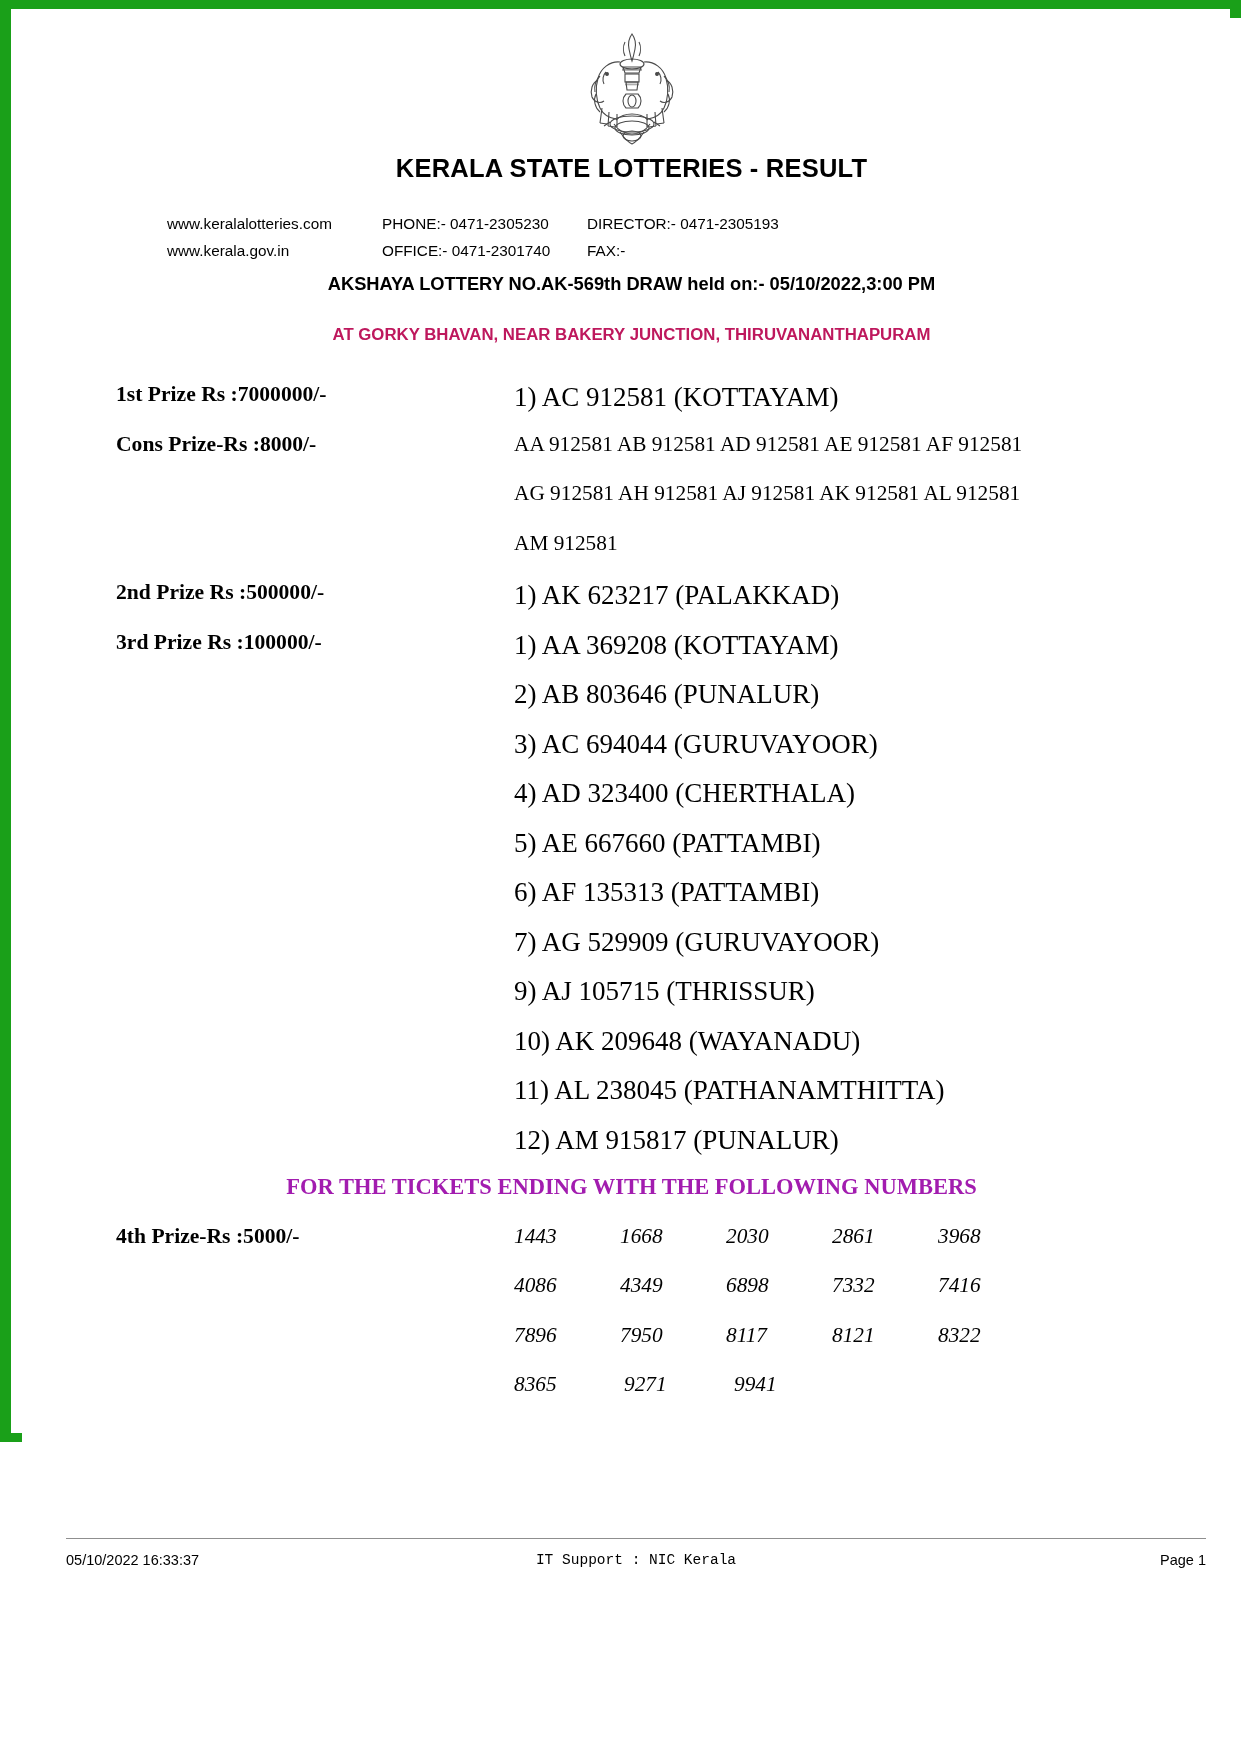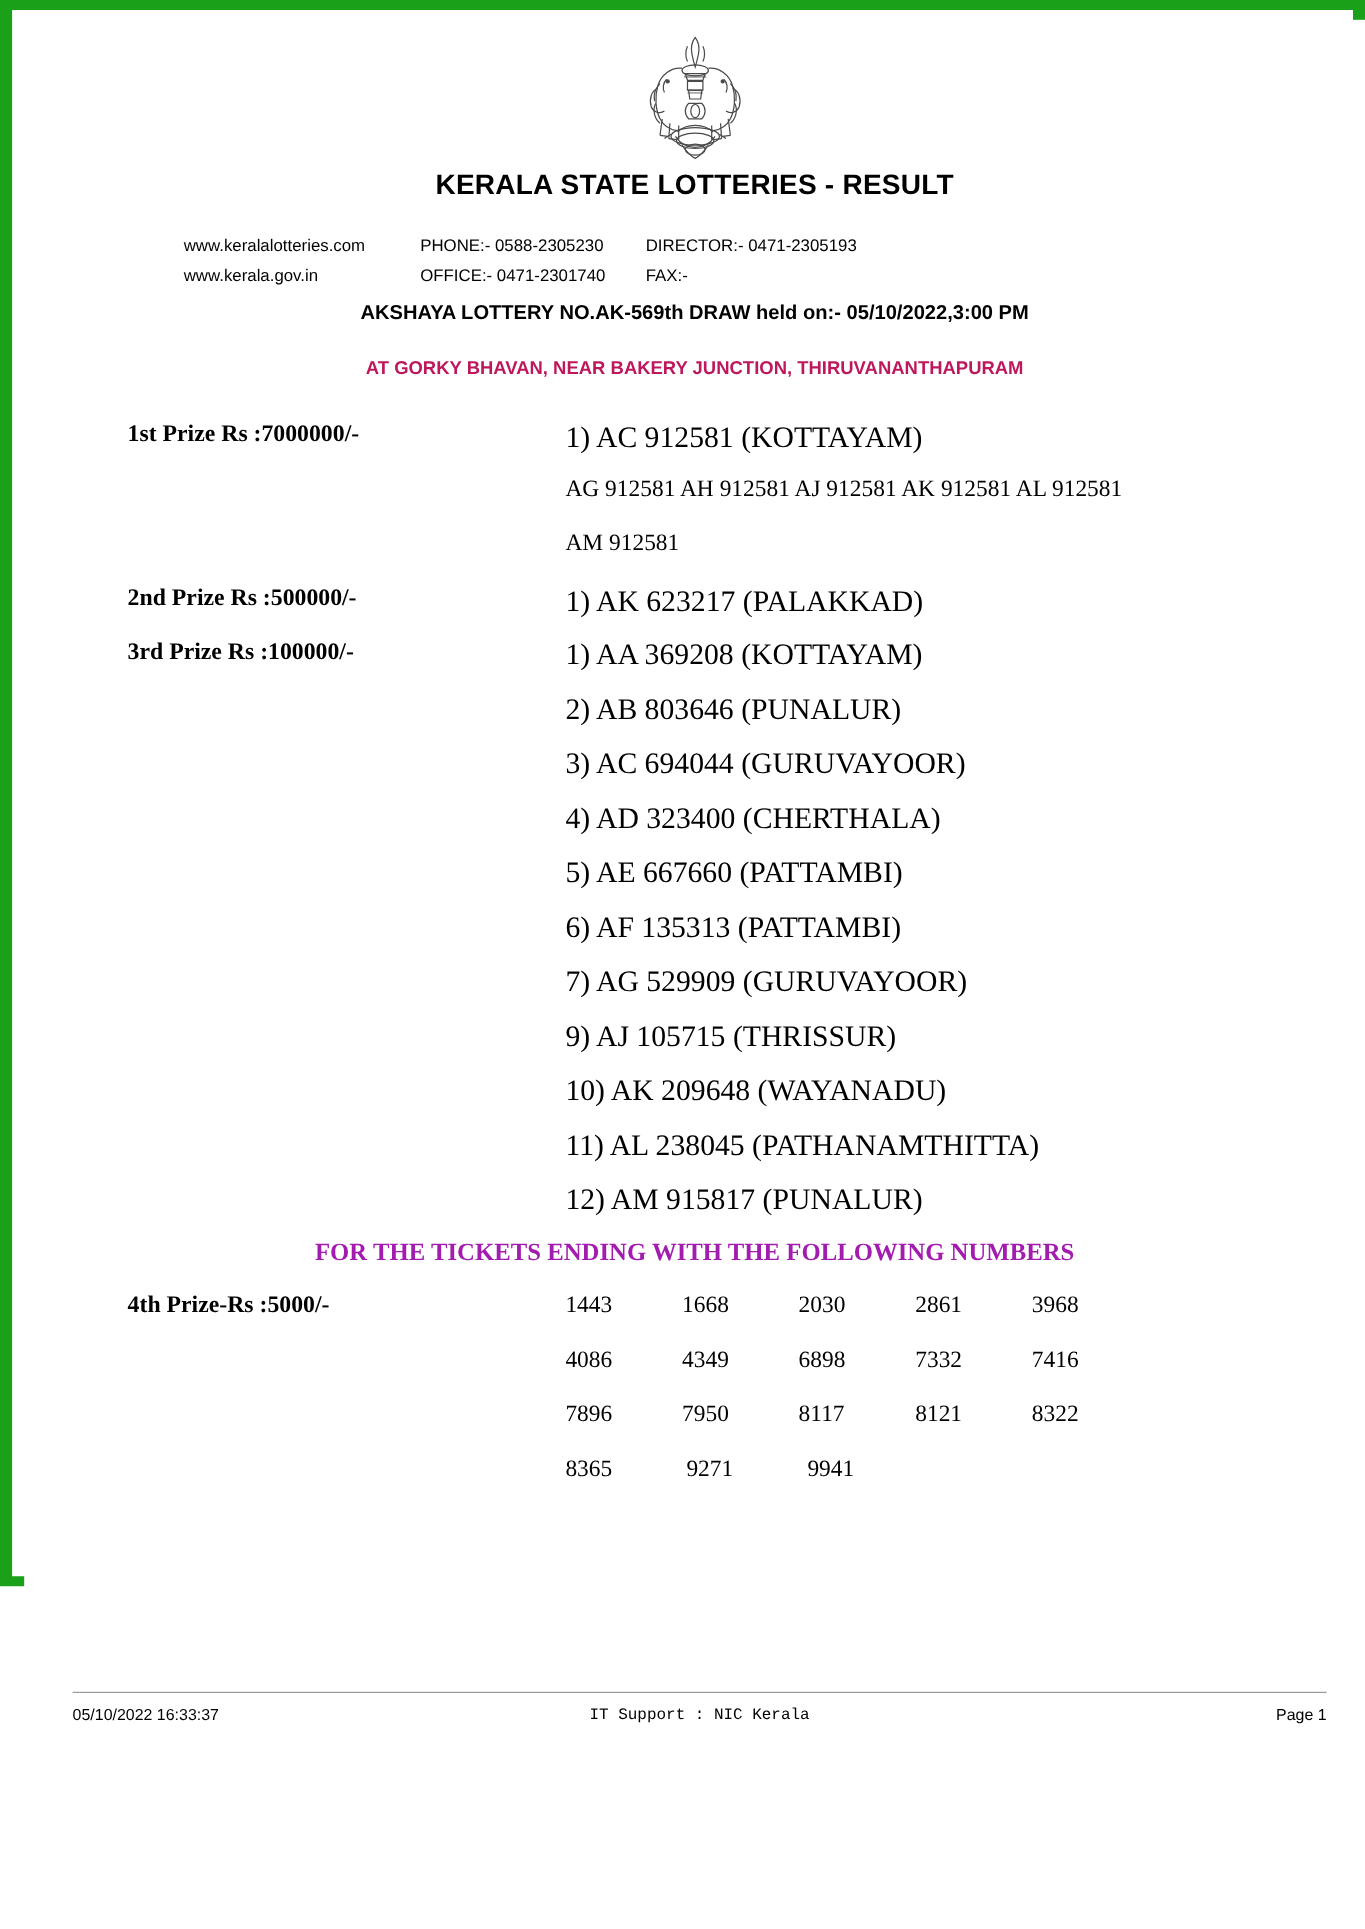--- a/index.html
+++ b/index.html
@@ -159,20 +159,21 @@
   .grid-row {
     position: relative;
     height: 49.5px;
   }
   .grid-cells {
     position: absolute;
     left: 492px;
     top: 0;
     width: 530px;
     display: flex;
+    font-style: italic;
   }
   .grid-cell {
     width: 110px;
     font-family: "Liberation Serif", serif;
     font-size: 21.3px;
     color: #000;
     text-align: left;
   }
 
   
@@ -256,40 +257,44 @@
           <rect x="49" y="55.5" width="14" height="1.8" opacity="0.45"></rect>
         </g>
       </svg>
     </div>
 
     <div class="doc-title">KERALA STATE LOTTERIES - RESULT</div>
 
     <div class="contact-block">
       <div class="contact-row">
         <span class="c-site">www.keralalotteries.com</span>
-        <span class="c-phone">PHONE:- 0588-2305230</span>
+        <span class="c-phone">PHONE:- 0471-2305230</span>
         <span class="c-dir">DIRECTOR:- 0471-2305193</span>
       </div>
       <div class="contact-row">
         <span class="c-site">www.kerala.gov.in</span>
         <span class="c-phone">OFFICE:- 0471-2301740</span>
         <span class="c-dir">FAX:-</span>
       </div>
     </div>
 
     <div class="draw-line">AKSHAYA   LOTTERY NO.AK-569th DRAW held on:-  05/10/2022,3:00 PM</div>
     <div class="venue-line">AT GORKY BHAVAN,  NEAR BAKERY JUNCTION, THIRUVANANTHAPURAM</div>
 
     <div class="body-area">
 
       <div class="prize-row">
         <span class="prize-label">1st Prize Rs :7000000/-</span>
         <span class="prize-value">1) AC 912581 (KOTTAYAM)</span>
       </div>
 
+      <div class="prize-row">
+        <span class="prize-label">Cons Prize-Rs :8000/-</span>
+        <span class="cons-value">AA 912581  AB 912581 AD 912581 AE 912581 AF 912581</span>
+      </div>
       <div class="prize-row">
         <span class="cons-value">AG 912581  AH 912581 AJ 912581  AK 912581 AL 912581</span>
       </div>
       <div class="prize-row">
         <span class="cons-value">AM 912581</span>
       </div>
 
       <div class="prize-row">
         <span class="prize-label">2nd Prize Rs :500000/-</span>
         <span class="prize-value">1) AK 623217 (PALAKKAD)</span>

